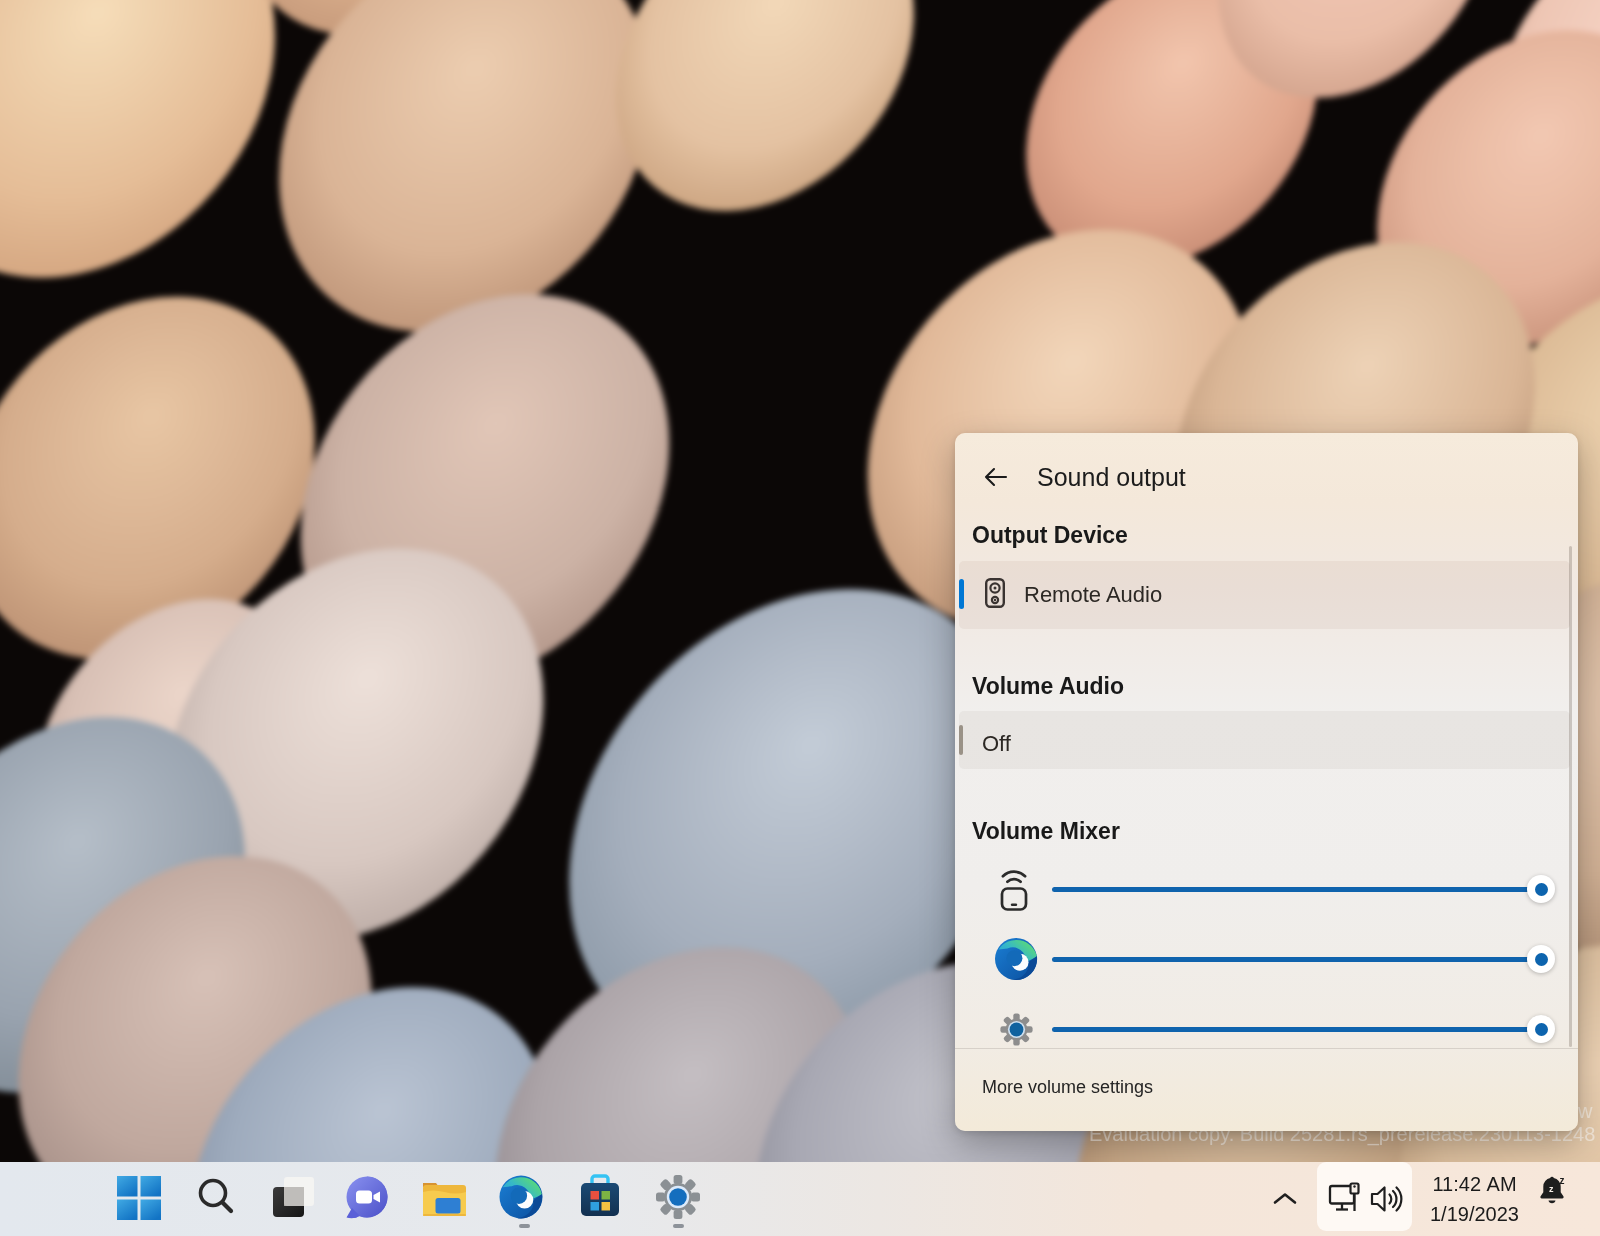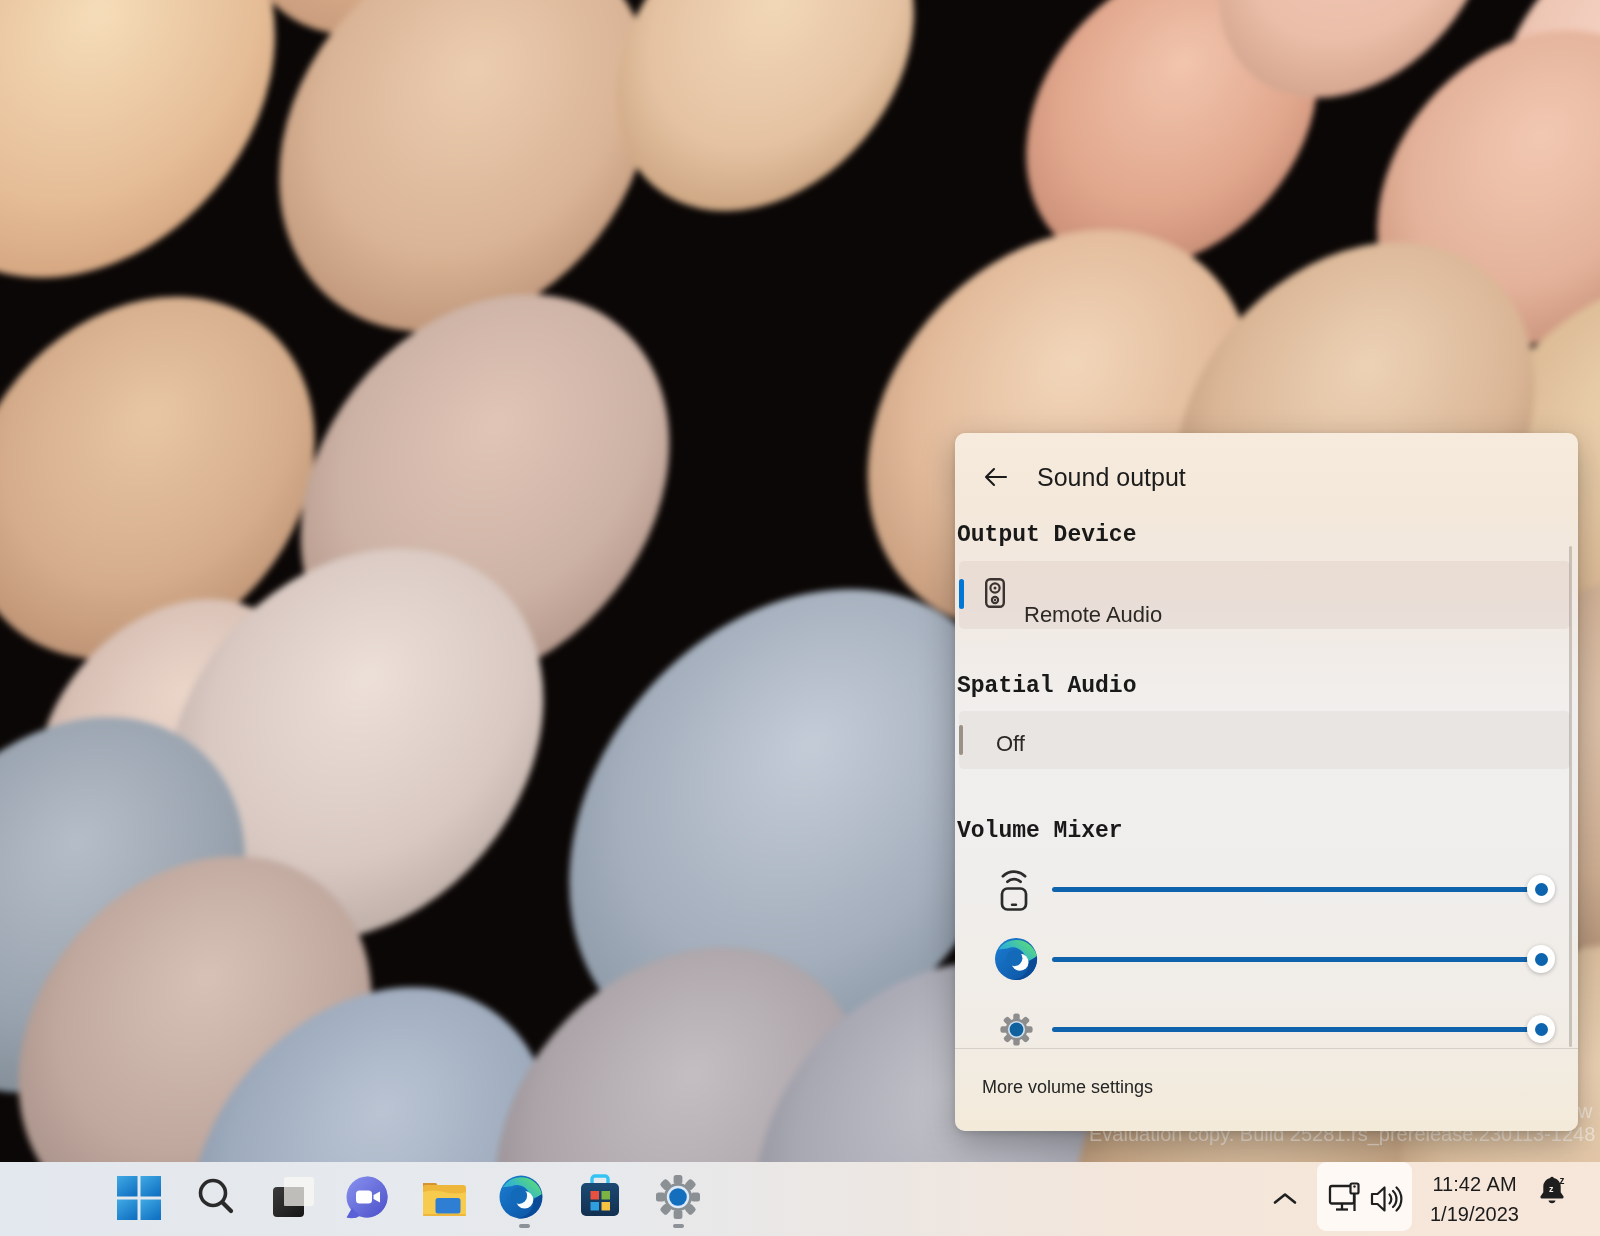--- a/index.html
+++ b/index.html
@@ -8,21 +8,21 @@
         filter:blur(3px) saturate(0.94);}
   
   #panel{position:absolute;left:955px;top:433px;width:623px;height:698px;
     border-radius:10px;
     background:linear-gradient(180deg,#f6ebdc 0%,#f4e8da 10%,#f1e8e1 22%,
        #f1efed 40%,#f0eeec 65%,#f1ece5 86%,#f3ead9 100%);
     box-shadow:0 12px 34px rgba(0,0,0,0.28), 0 2px 6px rgba(0,0,0,0.12);
     color:#1b1b1b;}
   .ptitle{position:absolute;left:82px;top:30px;font-size:25px;color:#1c1c1c;}
   .backarrow{position:absolute;left:28px;top:31px;width:26px;height:26px;}
-  .sechead{position:absolute;left:2px;font-size:23px;font-weight:700;color:#191919;font-family:Liberation Mono, monospace;}
+  .sechead{position:absolute;left:17px;font-size:23px;font-weight:700;color:#191919;}
   .card{position:absolute;left:4px;width:611px;border-radius:5px;}
   #card1{top:128px;height:68px;background:rgba(137,98,72,0.080);}
   #card2{top:278px;height:58px;background:rgba(120,105,95,0.075);}
   .accent{position:absolute;left:4px;border-radius:3px;}
   .itemtxt{position:absolute;font-size:22px;color:#2c2824;}
   .mixrow{position:absolute;left:0;width:623px;height:0;}
   .track{position:absolute;left:97px;top:-2.5px;width:493px;height:5px;border-radius:3px;
      background:#0f63ad;}
   .thumb{position:absolute;left:572px;top:-14px;width:28px;height:28px;border-radius:50%;
      background:#fff;box-shadow:0 1px 4px rgba(0,0,0,0.25);}
@@ -208,26 +208,26 @@
 
   <div class="card" id="card1"></div>
   <div class="accent" style="top:146px;height:30px;width:5px;background:#0077d4;"></div>
   <svg style="position:absolute;left:29px;top:144px;" width="22" height="32" viewBox="0 0 22 32">
     <rect x="2.2" y="2.2" width="17.6" height="27.6" rx="4" fill="none" stroke="#3a3331" stroke-width="2.4"></rect>
     <circle cx="11" cy="11" r="4.6" fill="none" stroke="#3a3331" stroke-width="2.2"></circle>
     <circle cx="11" cy="11" r="1.5" fill="#3a3331"></circle>
     <circle cx="11" cy="23" r="3.1" fill="none" stroke="#3a3331" stroke-width="2.2"></circle>
     <circle cx="11" cy="23" r="1.2" fill="#3a3331"></circle>
   </svg>
-  <div class="itemtxt" style="left:69px;top:149px;margin-top:20px;">Remote Audio</div>
-
-  <div class="sechead" style="top:240px;">Spatial Audio</div>
+  <div class="itemtxt" style="left:69px;top:149px;">Remote Audio</div>
+
+  <div class="sechead" style="top:240px;">Volume Audio</div>
   <div class="card" id="card2"></div>
   <div class="accent" style="top:292px;height:30px;width:4px;background:#9a9287;"></div>
-  <div class="itemtxt" style="left:41px;top:298px;">Off</div>
+  <div class="itemtxt" style="left:27px;top:298px;">Off</div>
 
   <div class="sechead" style="top:385px;">Volume Mixer</div>
 
   <div class="mixrow" style="top:456px;">
     <svg class="mixicon" style="top:-21px;left:39px;" width="40" height="44" viewBox="0 0 40 44">
       <rect x="8" y="20.5" width="24" height="21" rx="5.5" fill="none" stroke="#2b2b2b" stroke-width="2.7"></rect>
       <path d="M13.4 13.8 A 9.4 9.4 0 0 1 26.6 13.8" fill="none" stroke="#2b2b2b" stroke-width="2.7" stroke-linecap="round"></path>
       <path d="M8.9 8.3 A 15.6 15.6 0 0 1 31.1 8.3" fill="none" stroke="#2b2b2b" stroke-width="2.7" stroke-linecap="round"></path>
       <rect x="16.8" y="35.4" width="6.4" height="2.7" rx="1.35" fill="#2b2b2b"></rect>
     </svg>

